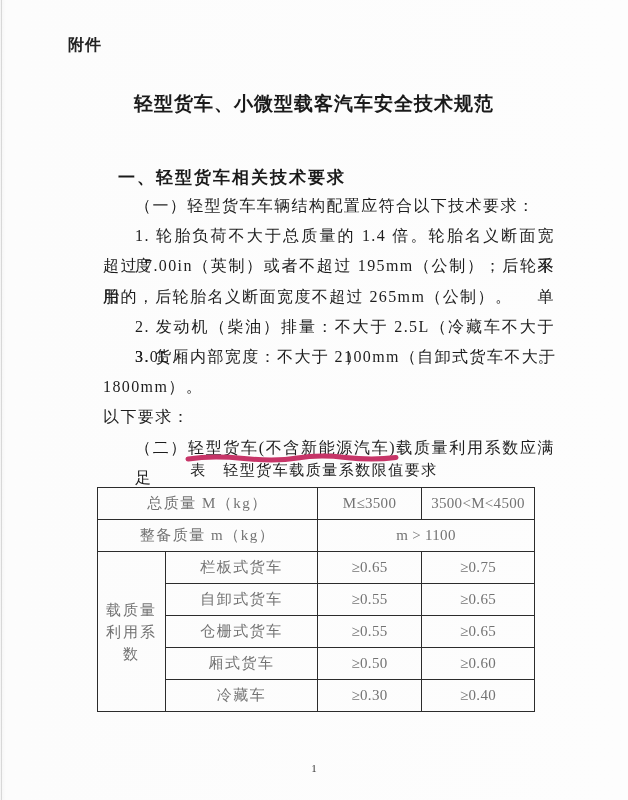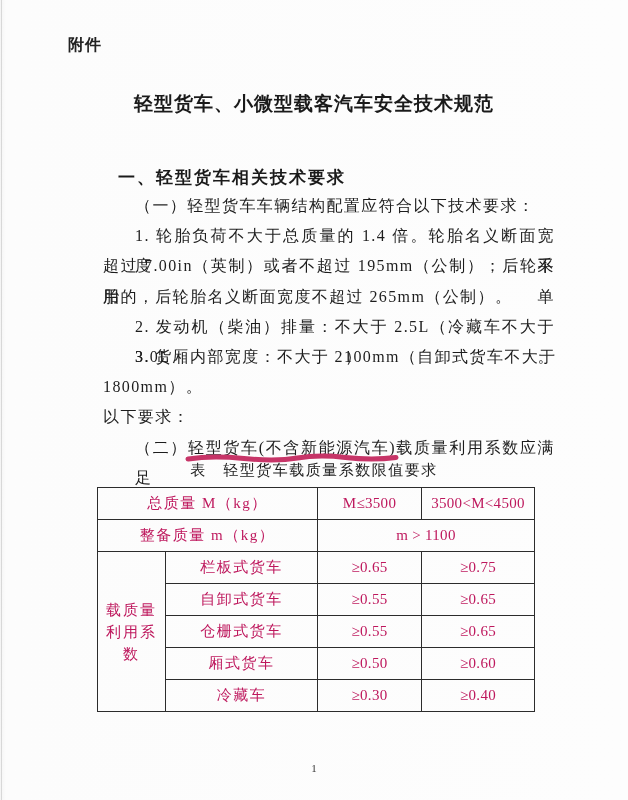--- a/index.html
+++ b/index.html
@@ -47,21 +47,21 @@
     position: absolute; top: 461px; left: 0; width: 100%;
     text-align: center; font-size: 15px; letter-spacing: 1.5px; color: #222;
   }
   table.spec {
     position: absolute; left: 97px; top: 487px;
     border-collapse: collapse; table-layout: fixed; width: 437px;
   }
   table.spec td {
     border: 1.6px solid #2c2c2c;
     height: 32px; text-align: center; vertical-align: middle;
-    font-size: 15px; color: #be185d; letter-spacing: 1.5px;
+    font-size: 15px; color: #737373; letter-spacing: 1.5px;
     overflow: hidden;
   }
   table.spec td.num { letter-spacing: 0.3px; margin-top: 33px; }
   td.group-cell div { line-height: 22px; letter-spacing: 2px; }
   .page-num {
     position: absolute; top: 762px; left: 0; width: 100%;
     text-align: center; font-size: 11px; color: #3a3a3a;
   }
 </style>
 </head>

